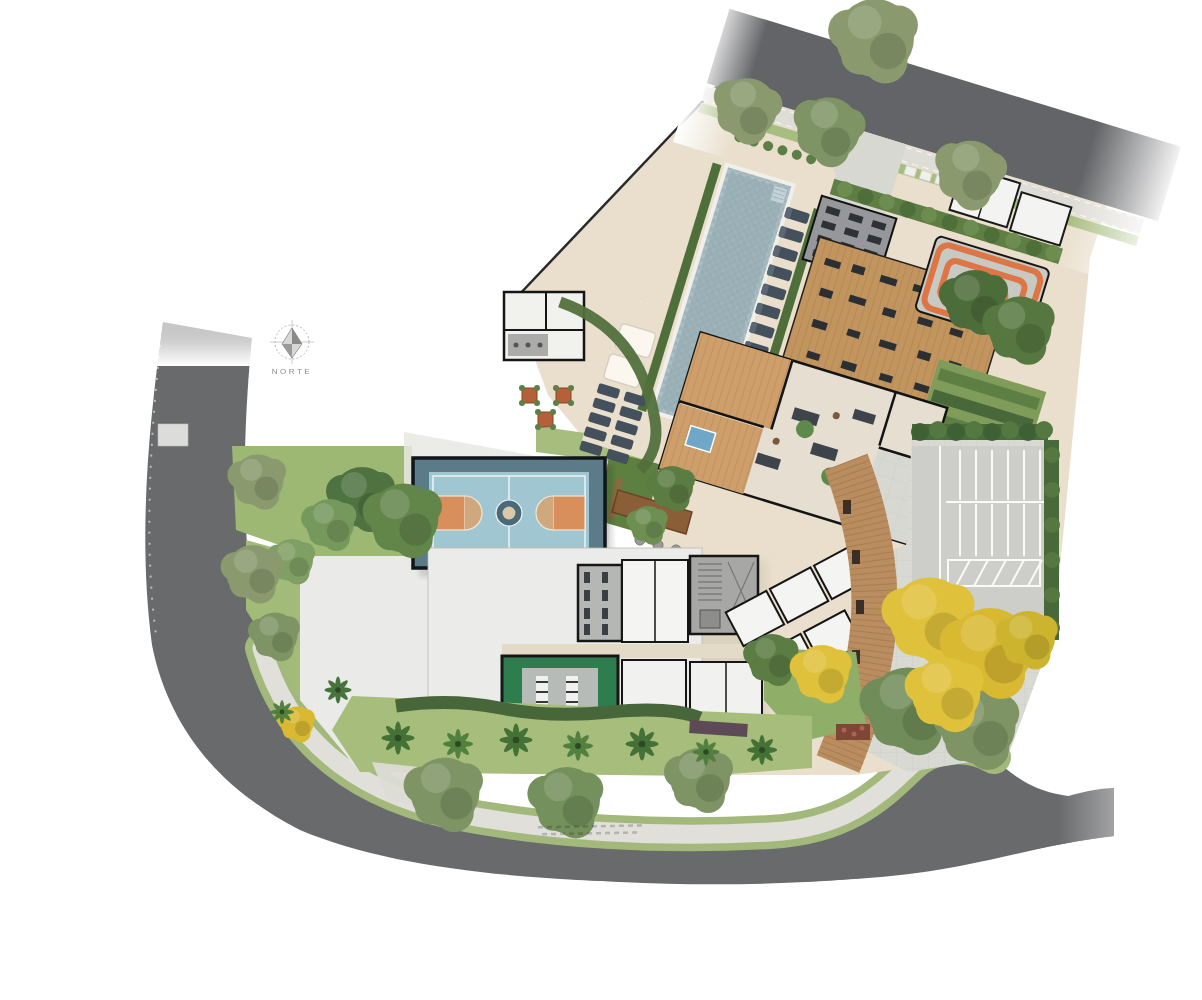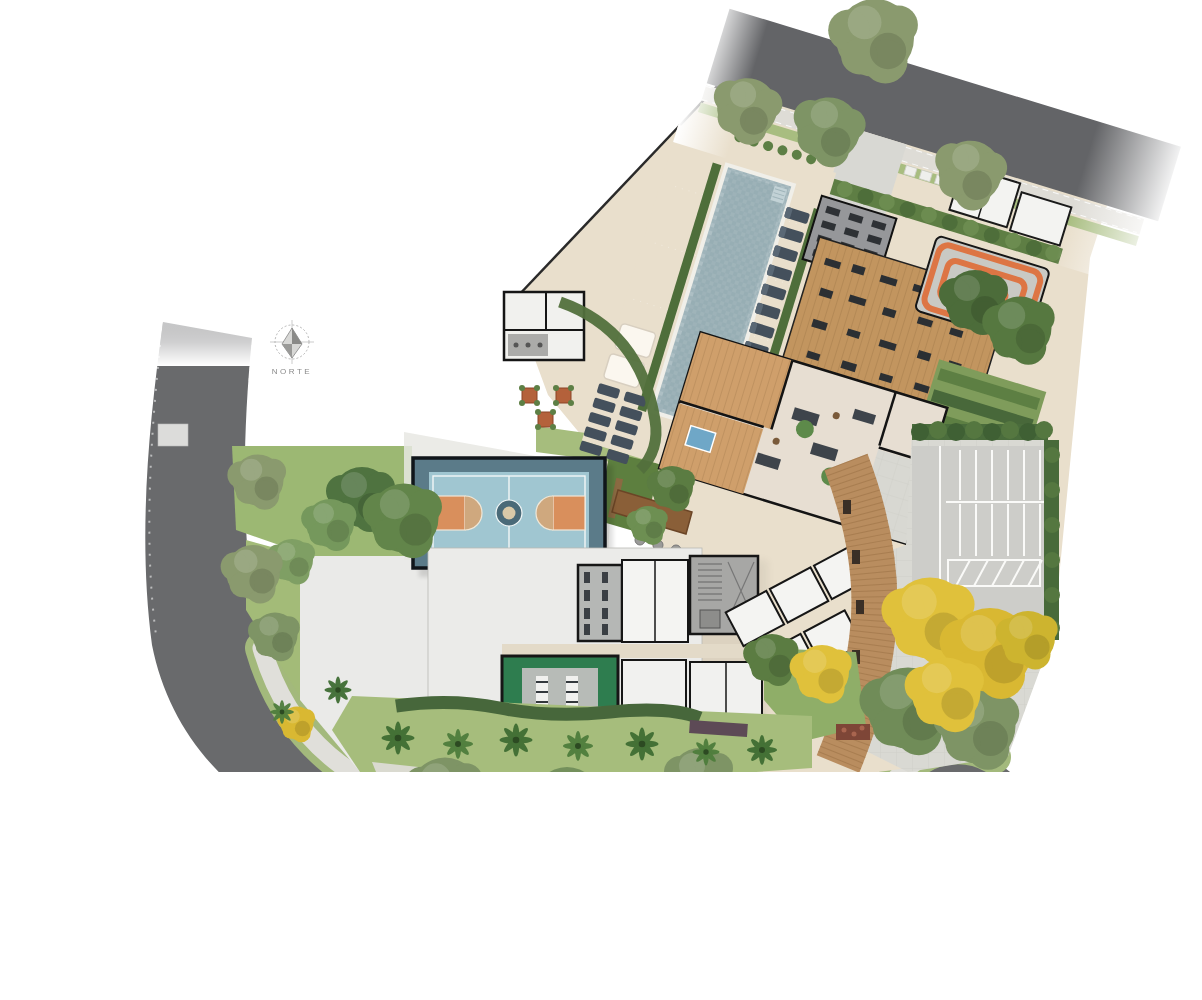--- a/index.html
+++ b/index.html
@@ -1,16 +1,16 @@
 <!DOCTYPE html>
 <html><head>
 <meta charset="utf-8">
 <style>
   html,body{margin:0;padding:0;background:#ffffff;}
-  .stage{position:relative;width:1202px;height:772px;background:#fca5a5;overflow:hidden;
+  .stage{position:relative;width:1202px;height:1000px;background:#fca5a5;overflow:hidden;
          font-family:"Liberation Sans", sans-serif;}
   svg{display:block}
   .soft{filter:blur(4px)}
   .soft2{filter:blur(2px)}
   text.compass{font-family:"Liberation Sans",sans-serif;font-size:8px;letter-spacing:2.5px;fill:#8a8a8a}
 </style>
 </head>
 <body>
 
 <div class="stage">

